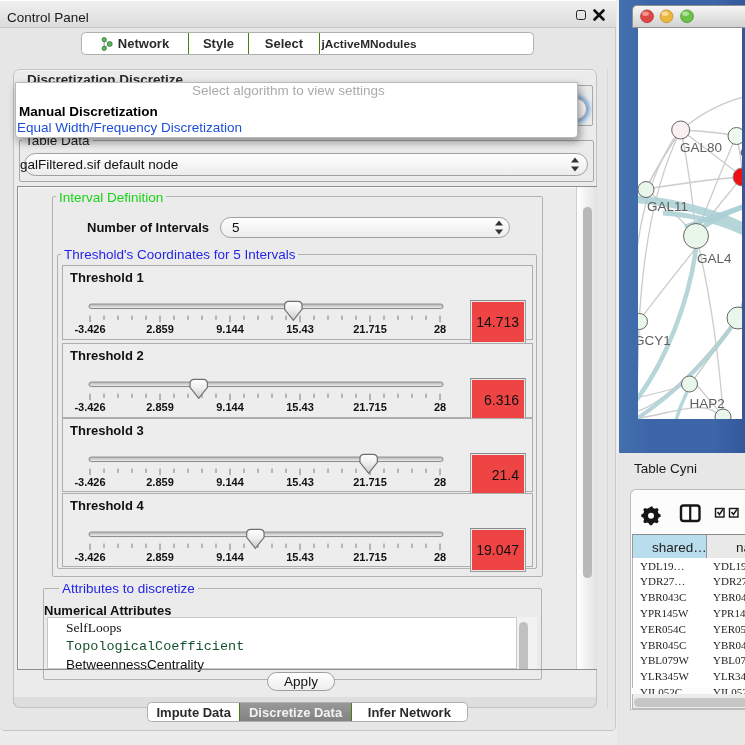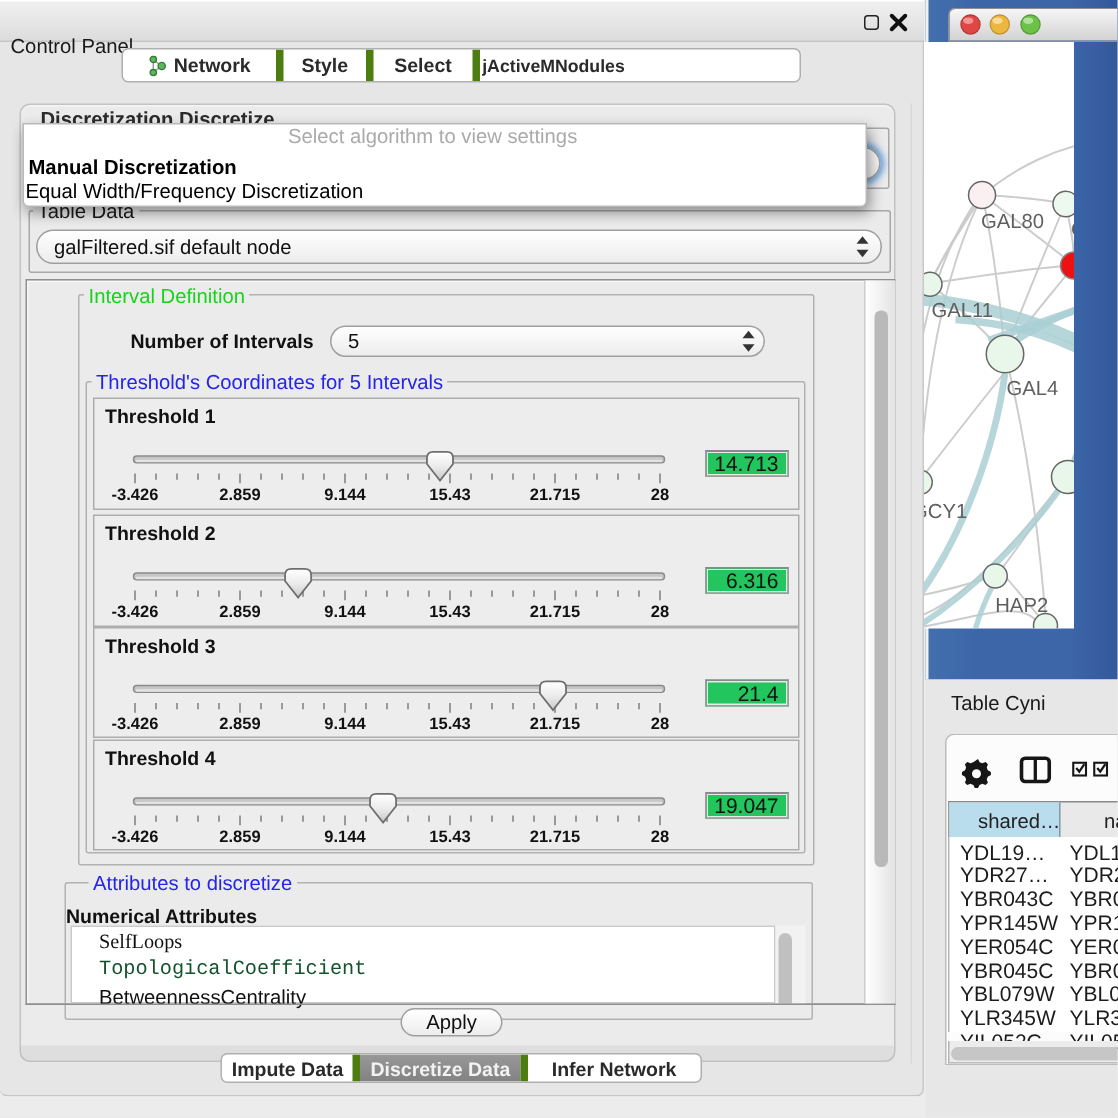--- a/index.html
+++ b/index.html
@@ -1,24 +1,24 @@
 <!DOCTYPE html>
 <html><head><meta charset="utf-8"><style>
 * { margin:0; padding:0; box-sizing:border-box; }
 html,body { width:745px; height:745px; background:#ececec; font-family:"Liberation Sans",sans-serif; overflow:hidden; }
 .abs { position:absolute; }
 .blab { position:absolute; font-size:13px; font-weight:bold; color:#111; white-space:nowrap; }
 .tpanel { position:absolute; border:1px solid #adadad; background:#ededed; }
 .sl { position:absolute; }
-.vbox { position:absolute; width:56px; height:18px; background:#22c55e; border:1px solid #9d9d9d; border-top-color:#8a8a8a; box-shadow:inset 0 0 0 1px #e8e8e8; }
+.vbox { position:absolute; width:56px; height:44px; background:#ef4444; border:1px solid #9d9d9d; border-top-color:#8a8a8a; box-shadow:inset 0 0 0 1px #e8e8e8; }
 .vbox span { position:absolute; right:6px; top:50%; transform:translateY(-50%); font-size:14px; color:#111; }
-.trow { position:absolute; font-size:14px; color:#1c1c1c; white-space:nowrap; }
+.trow { position:absolute; font-size:11px; color:#1c1c1c; white-space:nowrap;font-family:Liberation Serif, serif; }
 .gtitle { position:absolute; font-size:13.5px; white-space:nowrap; background:#ebebeb; padding:0 3px; }
 .seg { position:absolute; display:flex; background:#fff; border:1px solid #b0b0b0; border-radius:4.5px; overflow:hidden; }
-.seg div { display:flex; align-items:center; justify-content:center; font-size:13px; font-weight:bold; color:#2a2a2a; border-right:5px solid #4d7c0f; }
+.seg div { display:flex; align-items:center; justify-content:center; font-size:13px; font-weight:bold; color:#2a2a2a; border-right:1px solid #4d7c0f; }
 .seg div:last-child { border-right:none; }
 .seg .sel { background:linear-gradient(#989898,#828282); color:#f2f2f2; }
 </style></head>
 <body>
 
 <div class="abs" style="left:617px;top:0;width:128px;height:453px;background:linear-gradient(90deg,#4470af 0%,#3c66a8 25%,#3c66a8 75%,#33589b 100%);"></div>
 <div class="abs" style="left:617px;top:0;width:2px;height:453px;background:#f0f0f0;"></div>
 
 <div class="abs" style="left:632px;top:5px;width:113px;height:23px;background:linear-gradient(#f6f6f6,#d2d2d2);border:1px solid #8f8f8f;border-right:none;border-radius:5px 0 0 0;"></div>
 <svg class="abs" style="left:632px;top:5px;" width="113" height="23">
@@ -28,21 +28,21 @@
       </radialGradient>
   </defs>
   <circle cx="15" cy="11.3" r="6.4" fill="#df4744" stroke="#b13634" stroke-width="0.8"></circle>
   <ellipse cx="13.5" cy="8.8" rx="3.4" ry="2.2" fill="#f39d9b" opacity="0.9"></ellipse>
   <circle cx="34.5" cy="11.3" r="6.4" fill="#ecb73e" stroke="#c29032" stroke-width="0.8"></circle>
   <ellipse cx="33" cy="8.8" rx="3.4" ry="2.2" fill="#f8dfa0" opacity="0.9"></ellipse>
   <circle cx="55" cy="11.3" r="6.4" fill="#6cc148" stroke="#53983a" stroke-width="0.8"></circle>
   <ellipse cx="53.5" cy="8.8" rx="3.4" ry="2.2" fill="#b6e69e" opacity="0.9"></ellipse>
 </svg>
 
-<div class="abs" style="left:612px;top:28px;width:104px;height:391px;background:#fff;overflow:hidden;">
+<div class="abs" style="left:638px;top:28px;width:104px;height:391px;background:#fff;overflow:hidden;">
 <svg width="112" height="391" viewBox="633 28 112 391" style="position:absolute;left:0;top:0;">
   <g fill="none" stroke="#cccccc" stroke-width="1.3">
     <path d="M676,130 C700,110 726,99 748,95"></path>
     <path d="M676,130 C696,131 718,133 731,136"></path>
     <path d="M676,130 C700,148 724,166 737,177"></path>
     <path d="M676,130 C662,150 650,170 641,189"></path>
     <path d="M676,130 C683,165 688,200 691,236"></path>
     <path d="M676,130 C648,185 636,260 633,345"></path>
     <path d="M673,132 C640,180 630,240 628,300"></path>
     <path d="M641,189 C660,205 678,221 691,236"></path>
@@ -137,21 +137,21 @@
 <div class="trow" style="left:713px;top:670.1px;">YLR345W</div>
 <div class="trow" style="left:640px;top:685.9px;">YIL052C</div>
 <div class="trow" style="left:713px;top:685.9px;">YIL052C</div>
 <div class="abs" style="left:632px;top:694px;width:113px;height:15px;background:#ececec;border-left:1px solid #b5b5b5;border-bottom:1px solid #bcbcbc;"></div>
 <div class="abs" style="left:634px;top:697.5px;width:111px;height:9.5px;background:#c6c6c6;border-radius:5px 0 0 5px;"></div>
 
 
 <div class="abs" style="left:0;top:0;width:616px;height:731px;background:#e6e6e6;border-radius:0 0 5px 5px;border-right:1px solid #c9c9c9;border-bottom:1px solid #c4c4c4;"></div>
 
 <div class="abs" style="left:0;top:0;width:616px;height:28px;background:linear-gradient(#f0f0f0,#dcdcdc);border-bottom:1px solid #c6c6c6;border-top:1px solid #fff;"></div>
-<div class="abs" style="left:7px;top:23px;font-size:13.5px;color:#1a1a1a;">Control Panel</div>
+<div class="abs" style="left:7px;top:10px;font-size:13.5px;color:#1a1a1a;">Control Panel</div>
 <div class="abs" style="left:576px;top:9.5px;width:10px;height:10px;border:1.6px solid #222;border-radius:2.5px;"></div>
 <svg class="abs" style="left:592px;top:8px;" width="14" height="14">
     <path d="M2.5,2.5 L11.5,11.5 M11.5,2.5 L2.5,11.5" stroke="#111" stroke-width="2.6" stroke-linecap="round"></path>
   </svg>
 
 <div class="abs" style="left:607px;top:69px;width:1px;height:640px;background:#d8d8d8;"></div>
 
 <div class="abs" style="left:13px;top:69px;width:584px;height:639px;background:#ebebeb;border:1px solid #c2c2c2;border-radius:7px;box-shadow:inset 0 1px 0 #f6f6f6;"></div>
 <div class="abs" style="left:13px;top:697px;width:584px;height:11px;background:#dedede;border:1px solid #c2c2c2;border-top:none;border-radius:0 0 7px 7px;"></div>
 
@@ -174,21 +174,21 @@
 
 
 <div class="blab" style="left:27px;top:72px;font-size:13.5px;color:#2b2b2b;">Discretization Discretize</div>
 <div class="abs" style="left:19px;top:85px;width:574px;height:41px;border:1px solid #a8a8a8;border-radius:2px;"></div>
 <div class="abs" style="left:540px;top:98px;width:47px;height:22px;background:linear-gradient(#fdfdfd,#ededed);border:1px solid #9f9f9f;border-radius:0 11px 11px 0;box-shadow:0 0 4px 2.5px rgba(86,148,217,0.85);"></div>
 
 
 <div class="abs" style="left:19px;top:140px;width:575px;height:42px;border:1px solid #a8a8a8;border-radius:2px;"></div>
 <div class="gtitle" style="left:22px;top:133px;color:#1a1a1a;background:#ebebeb;">Table Data</div>
 <div class="abs" style="left:24px;top:153px;width:564px;height:23px;background:linear-gradient(#ffffff,#ececec);border:1px solid #9f9f9f;border-radius:11.5px;"></div>
-<div class="abs" style="left:36px;top:157px;font-size:13.5px;color:#111;">galFiltered.sif default node</div>
+<div class="abs" style="left:20px;top:157px;font-size:13.5px;color:#111;">galFiltered.sif default node</div>
 <svg class="abs" style="left:568px;top:156px;" width="14" height="17">
     <path d="M7,1.5 L11,6.5 L3,6.5 Z" fill="#333"></path>
     <path d="M7,15.5 L11,10.5 L3,10.5 Z" fill="#333"></path>
   </svg>
 
 
 <div class="abs" style="left:17px;top:186px;width:580px;height:484px;border:1px solid #8f8f8f;background:#ebebeb;box-shadow:inset 1px 1px 0 #f8f8f8;"></div>
 
 
 <div class="abs" style="left:52px;top:196px;width:491px;height:381px;border:1px solid #b2b2b2;border-radius:2px;"></div>
@@ -308,13 +308,13 @@
 <div class="seg" style="left:147px;top:702px;width:321px;height:20px;">
   <div style="width:93px;">Impute Data</div>
   <div class="sel" style="width:112px;">Discretize Data</div>
   <div style="width:116px;">Infer Network</div>
 </div>
 
 
 <div class="abs" style="left:15px;top:82px;width:563px;height:55.5px;background:#fff;border:1px solid #b9b9b9;border-radius:0 0 4px 4px;box-shadow:2px 4px 9px rgba(0,0,0,0.4);"></div>
 <div class="abs" style="left:192px;top:83px;font-size:13.5px;color:#aaaaaa;">Select algorithm to view settings</div>
 <div class="abs" style="left:19px;top:104px;font-size:13.5px;font-weight:bold;color:#000;">Manual Discretization</div>
-<div class="abs" style="left:17px;top:119.5px;font-size:13.5px;color:#000000;">Equal Width/Frequency Discretization</div>
+<div class="abs" style="left:17px;top:119.5px;font-size:13.5px;color:#1d4ed8;">Equal Width/Frequency Discretization</div>
 
 </body></html>

